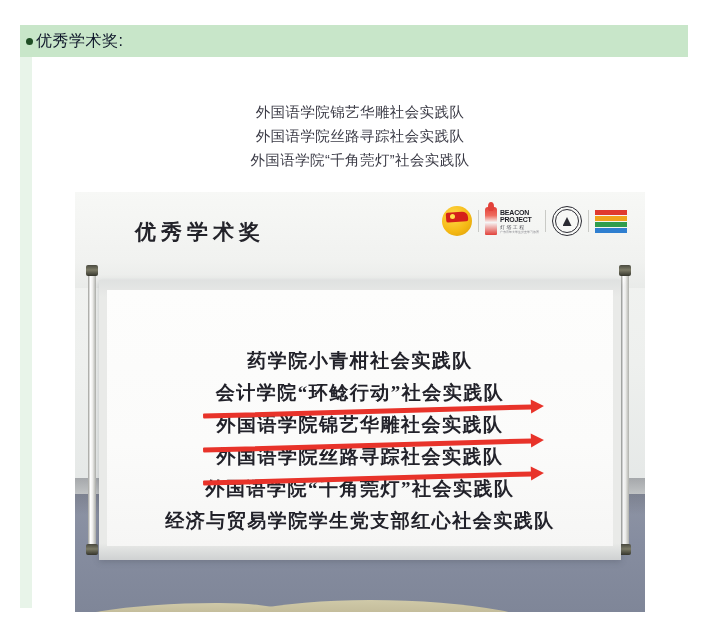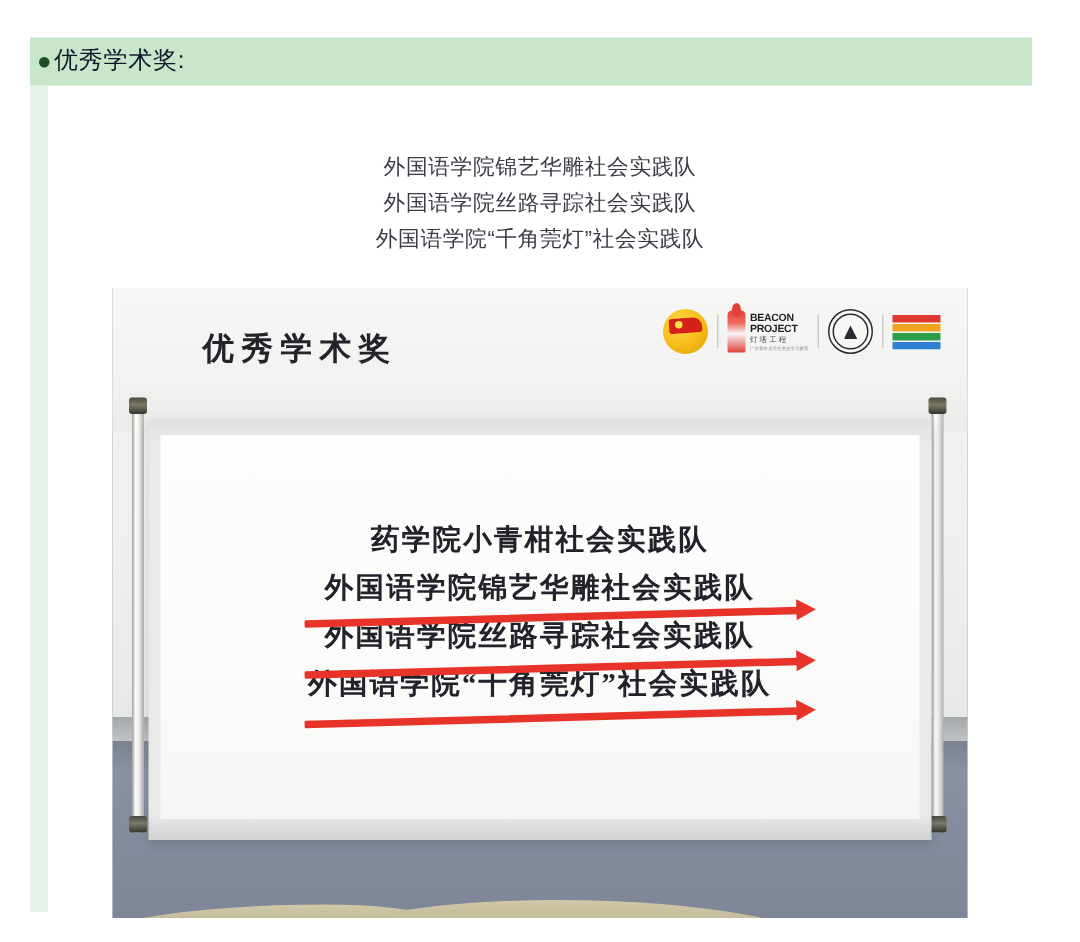--- a/index.html
+++ b/index.html
@@ -405,23 +405,25 @@
   </div>
   <div class="post" id="post-right">
     <div class="post-cap" style="top:0;"></div>
     <div class="post-cap" style="bottom:0;"></div>
   </div>
 
   <div id="board-frame">
     <div id="board-inner">
       <div id="board-lines">
         <div class="board-line">药学院小青柑社会实践队</div>
+        <div class="board-line">会计学院“环鲶行动”社会实践队</div>
         <div class="board-line">外国语学院锦艺华雕社会实践队</div>
         <div class="board-line">外国语学院丝路寻踪社会实践队</div>
         <div class="board-line">外国语学院“千角莞灯”社会实践队</div>
+        <div class="board-line">经济与贸易学院学生党支部红心社会实践队</div>
       </div>
     </div>
   </div>
 
   <div class="arrow" id="arrow-1"></div>
   <div class="arrow" id="arrow-2"></div>
   <div class="arrow" id="arrow-3"></div>
 
 </div>
 

